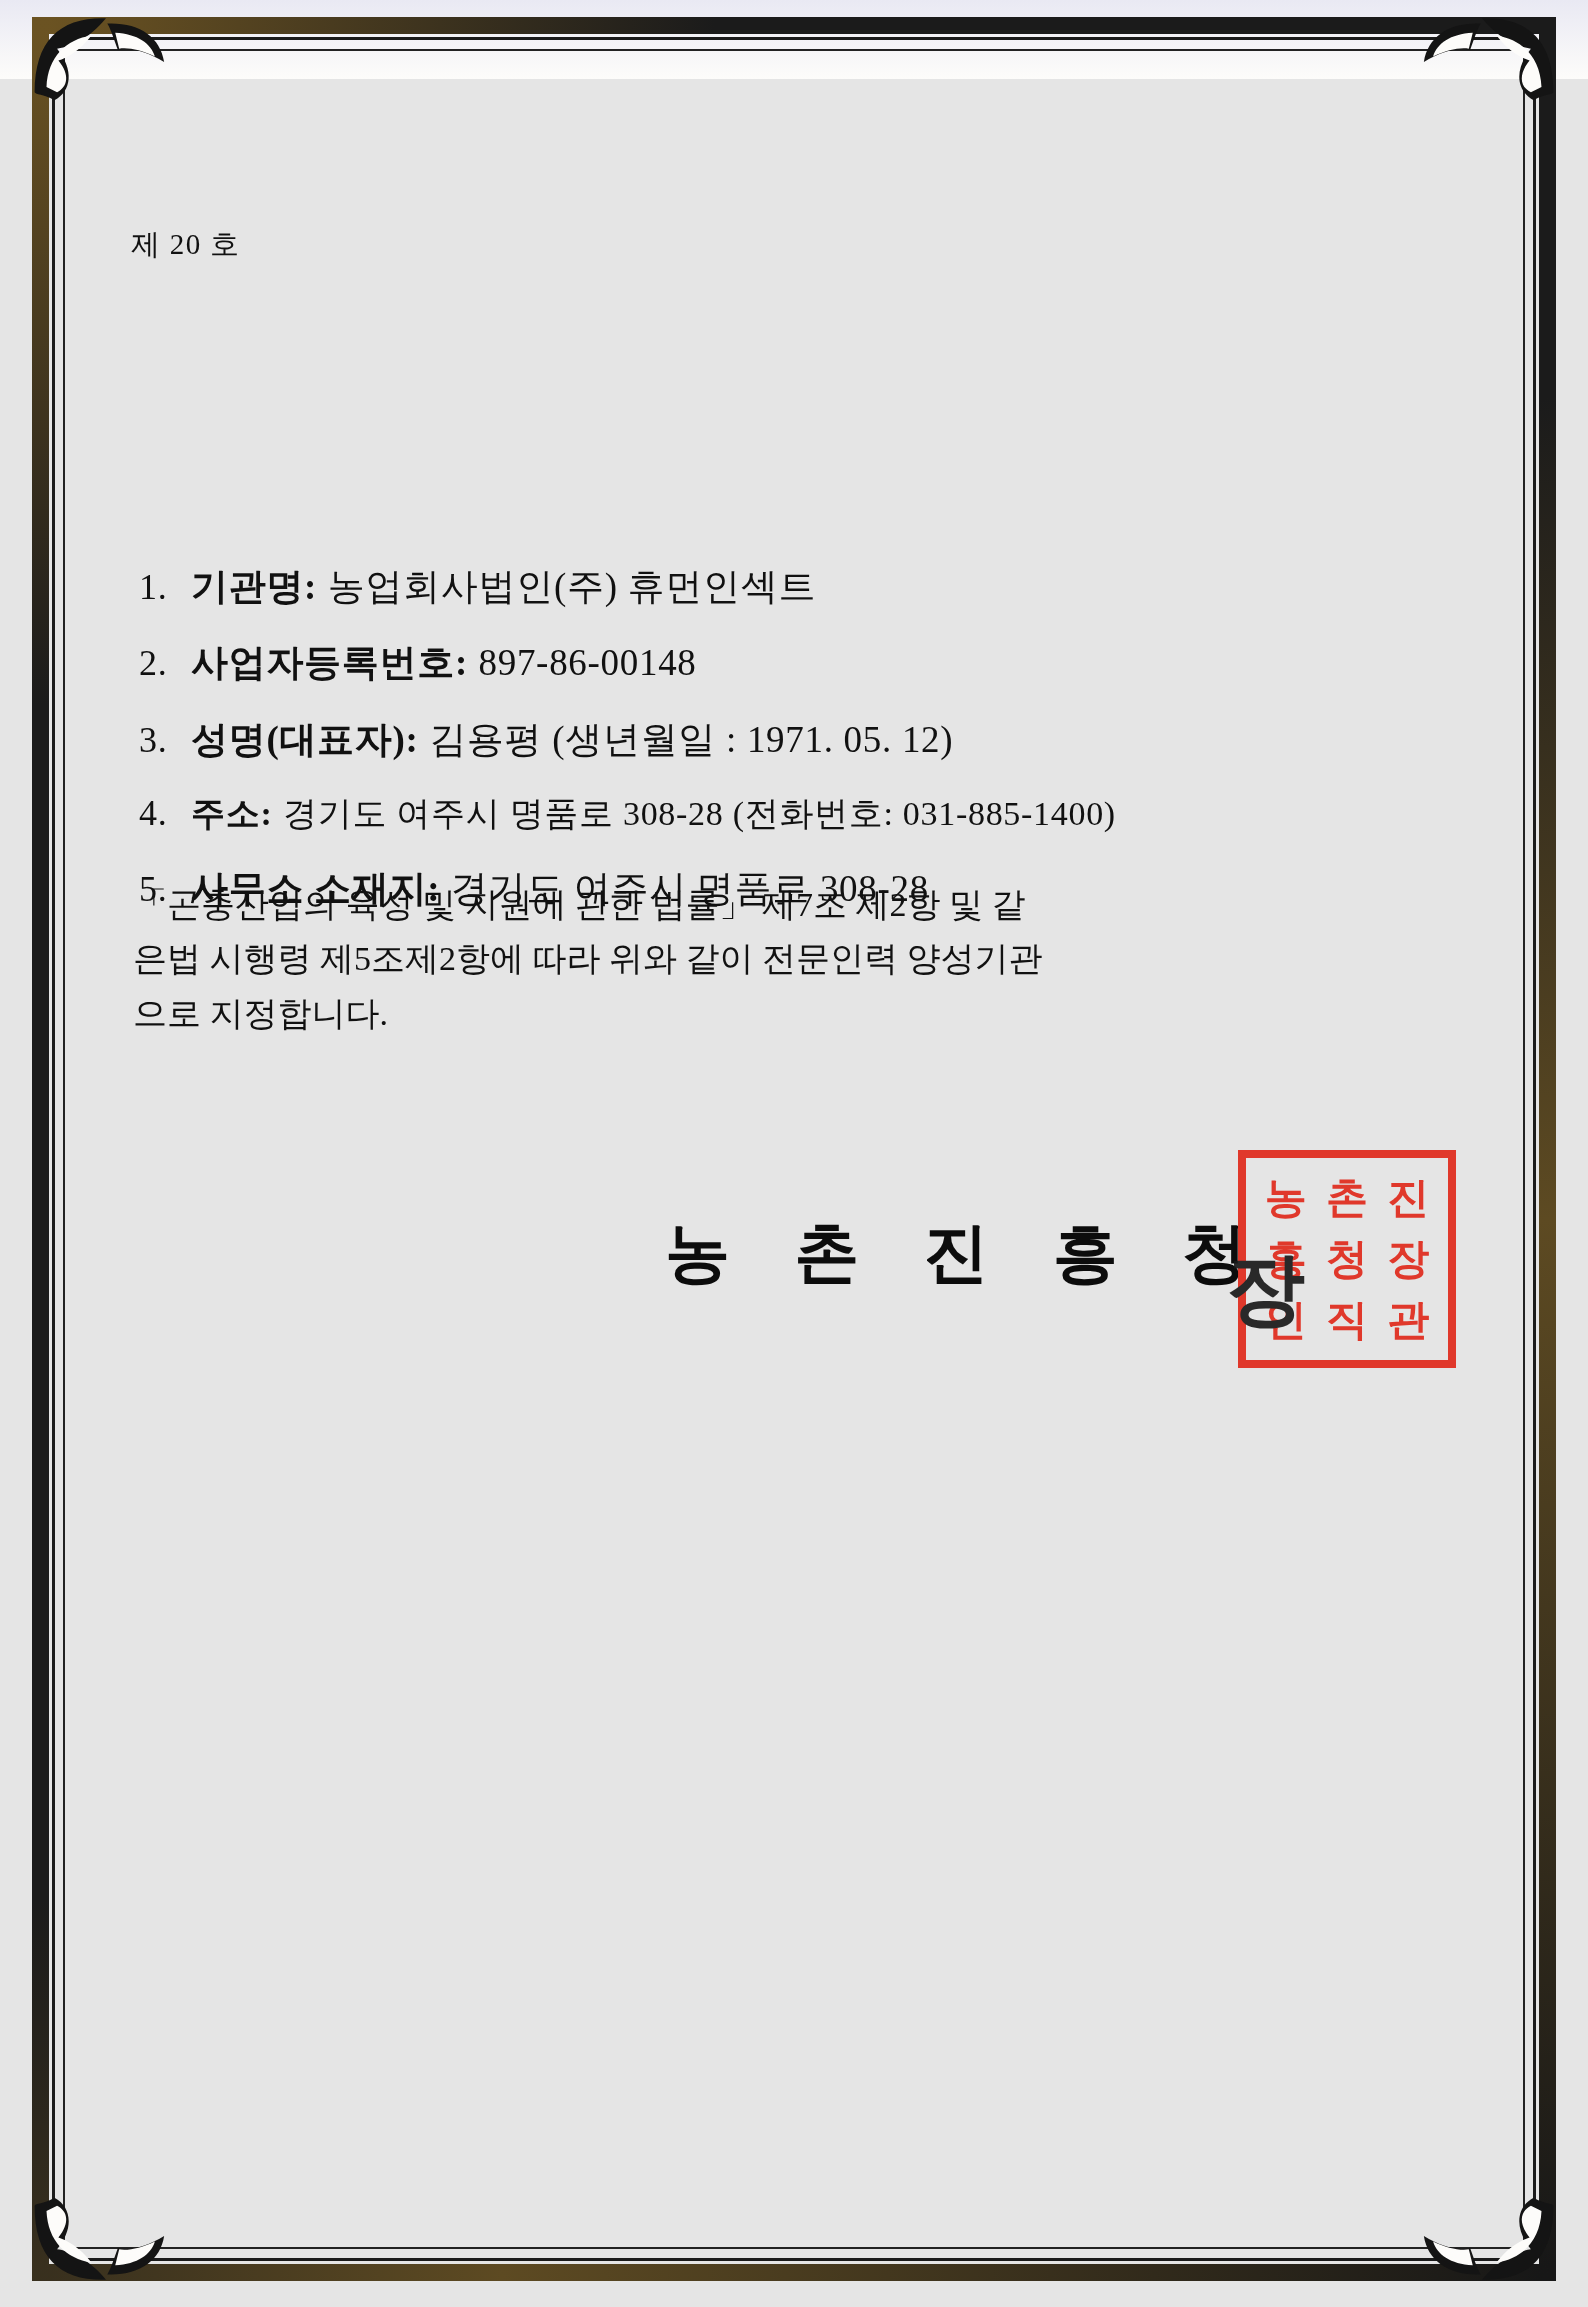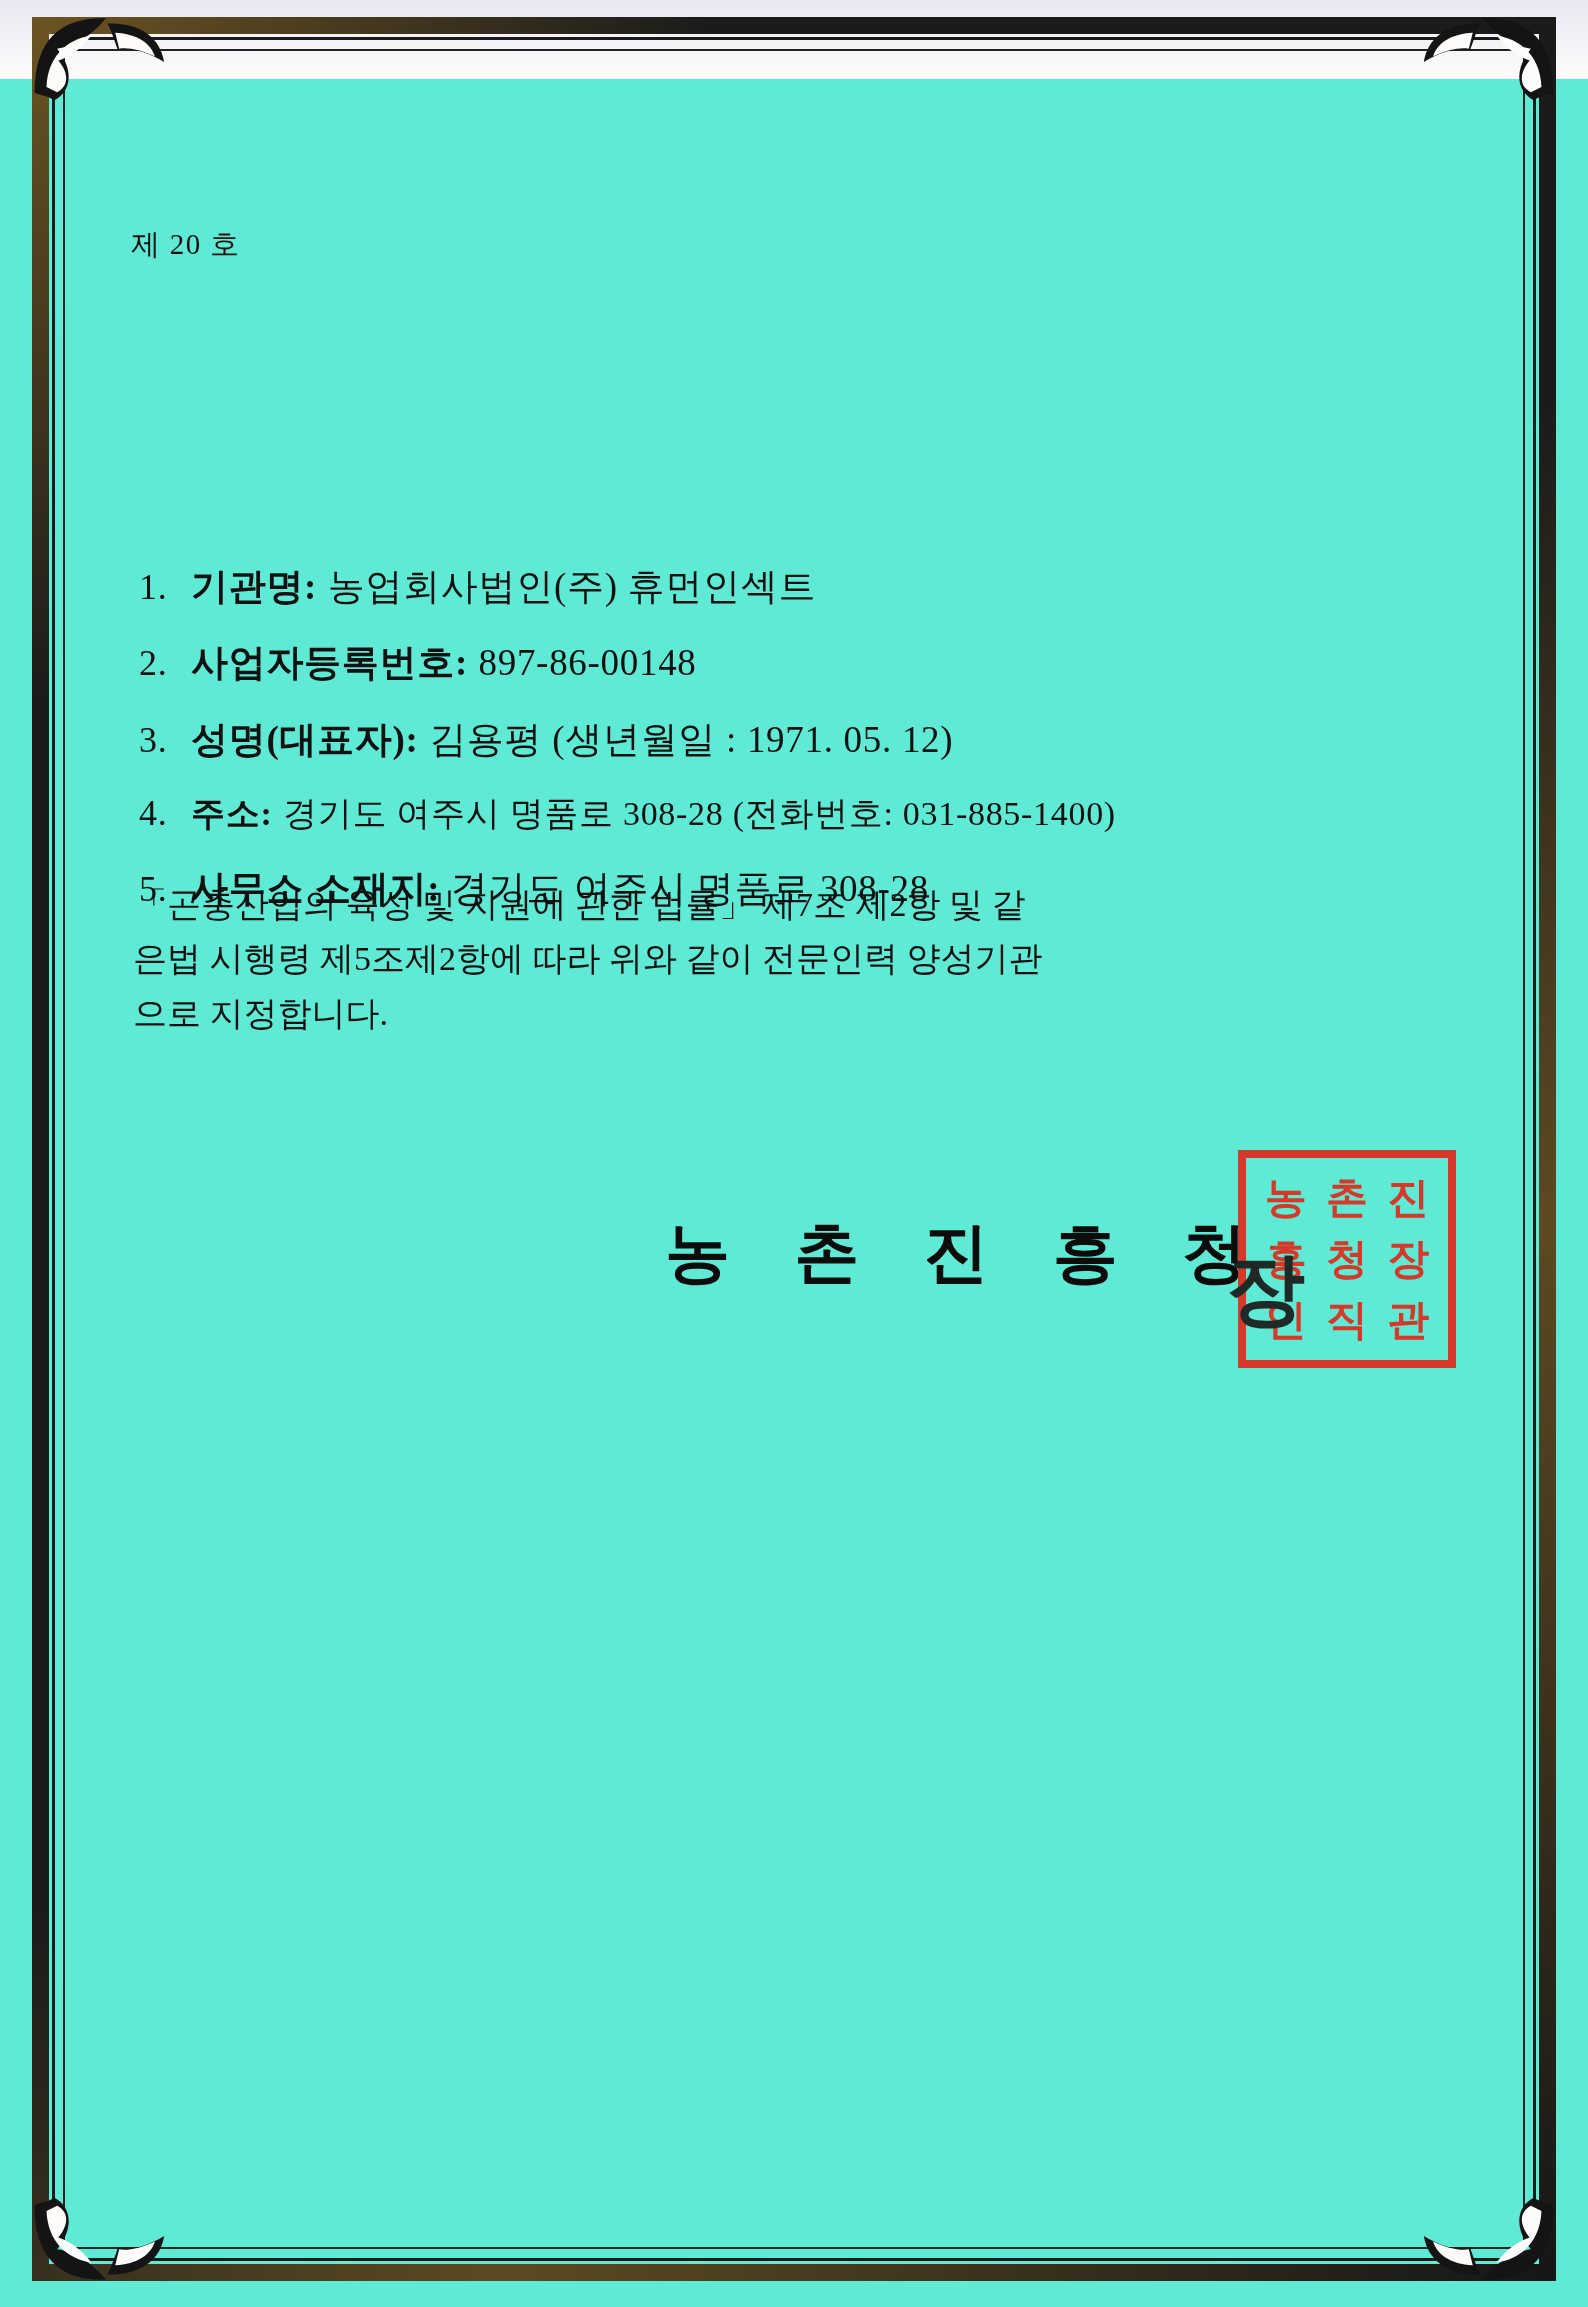--- a/index.html
+++ b/index.html
@@ -12,21 +12,21 @@
     height: 2307px;
     font-family: "Liberation Serif", serif;
     overflow: hidden;
   }
 
   
   .certificate-page {
     position: relative;
     width: 1588px;
     height: 2307px;
-    background: #5eead4;
+    background: #e5e5e5;
     box-sizing: border-box;
   }
 
   
   .paper-tint {
     position: absolute;
     left: 0; top: 0;
     width: 100%;
     height: 79px;
     background: linear-gradient(180deg, #e9e9f3 0%, #fdfcfa 100%);

